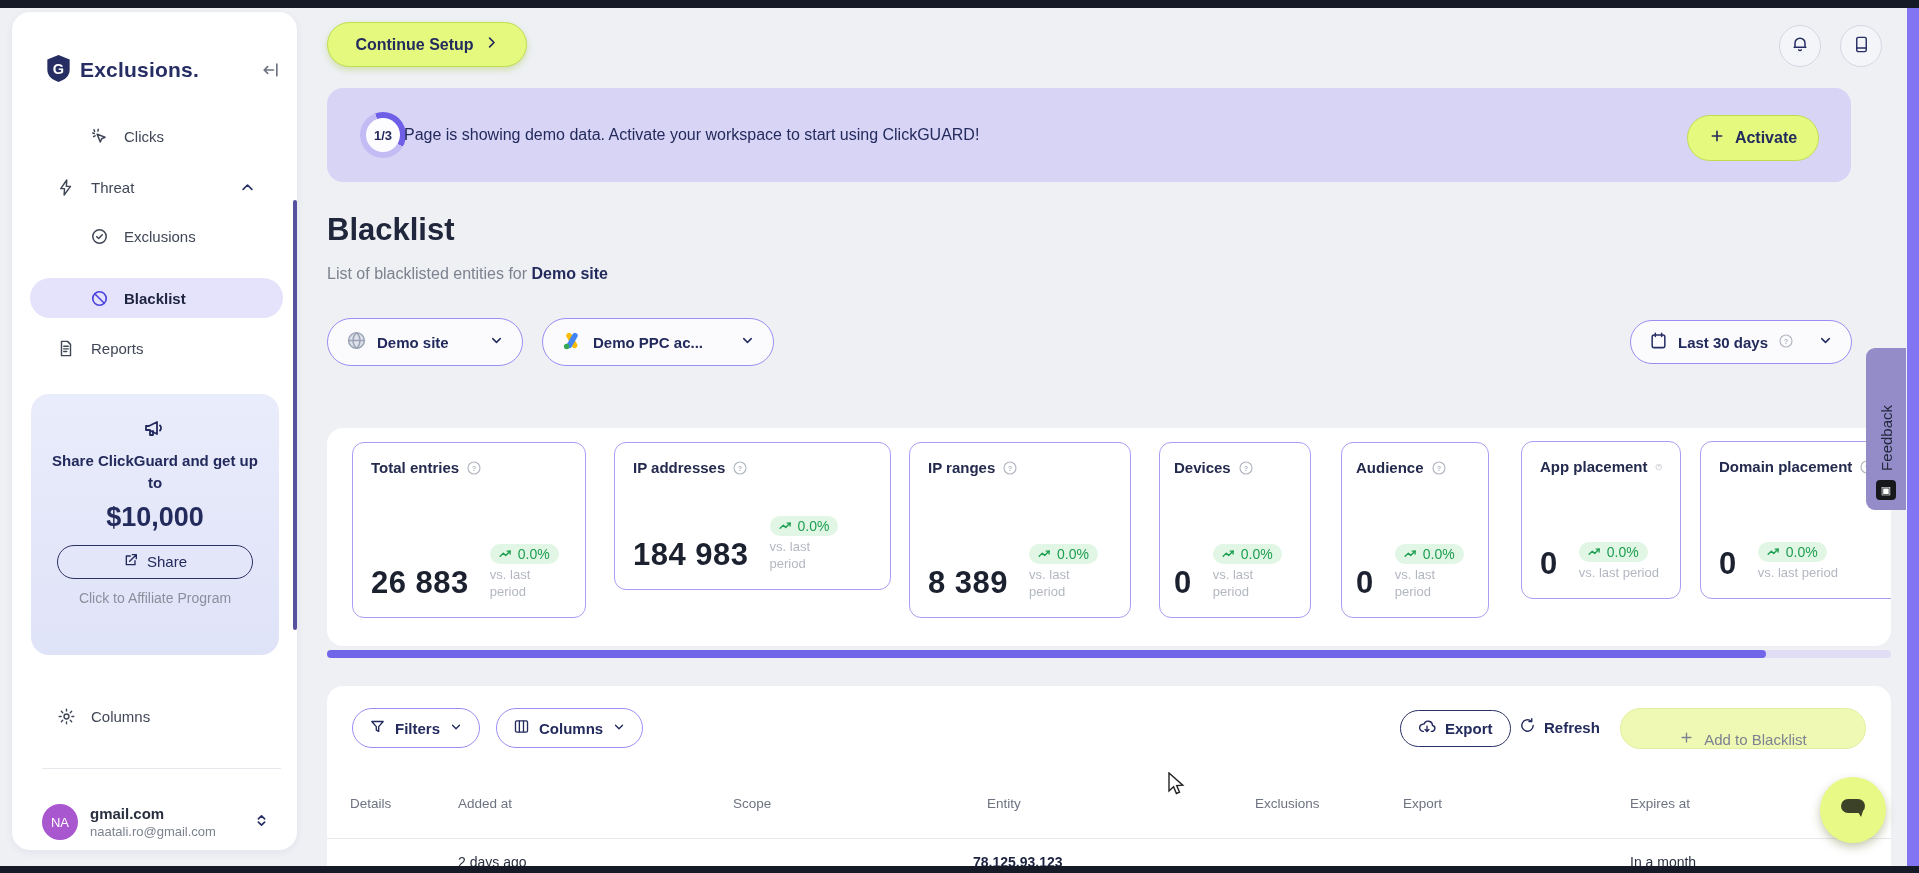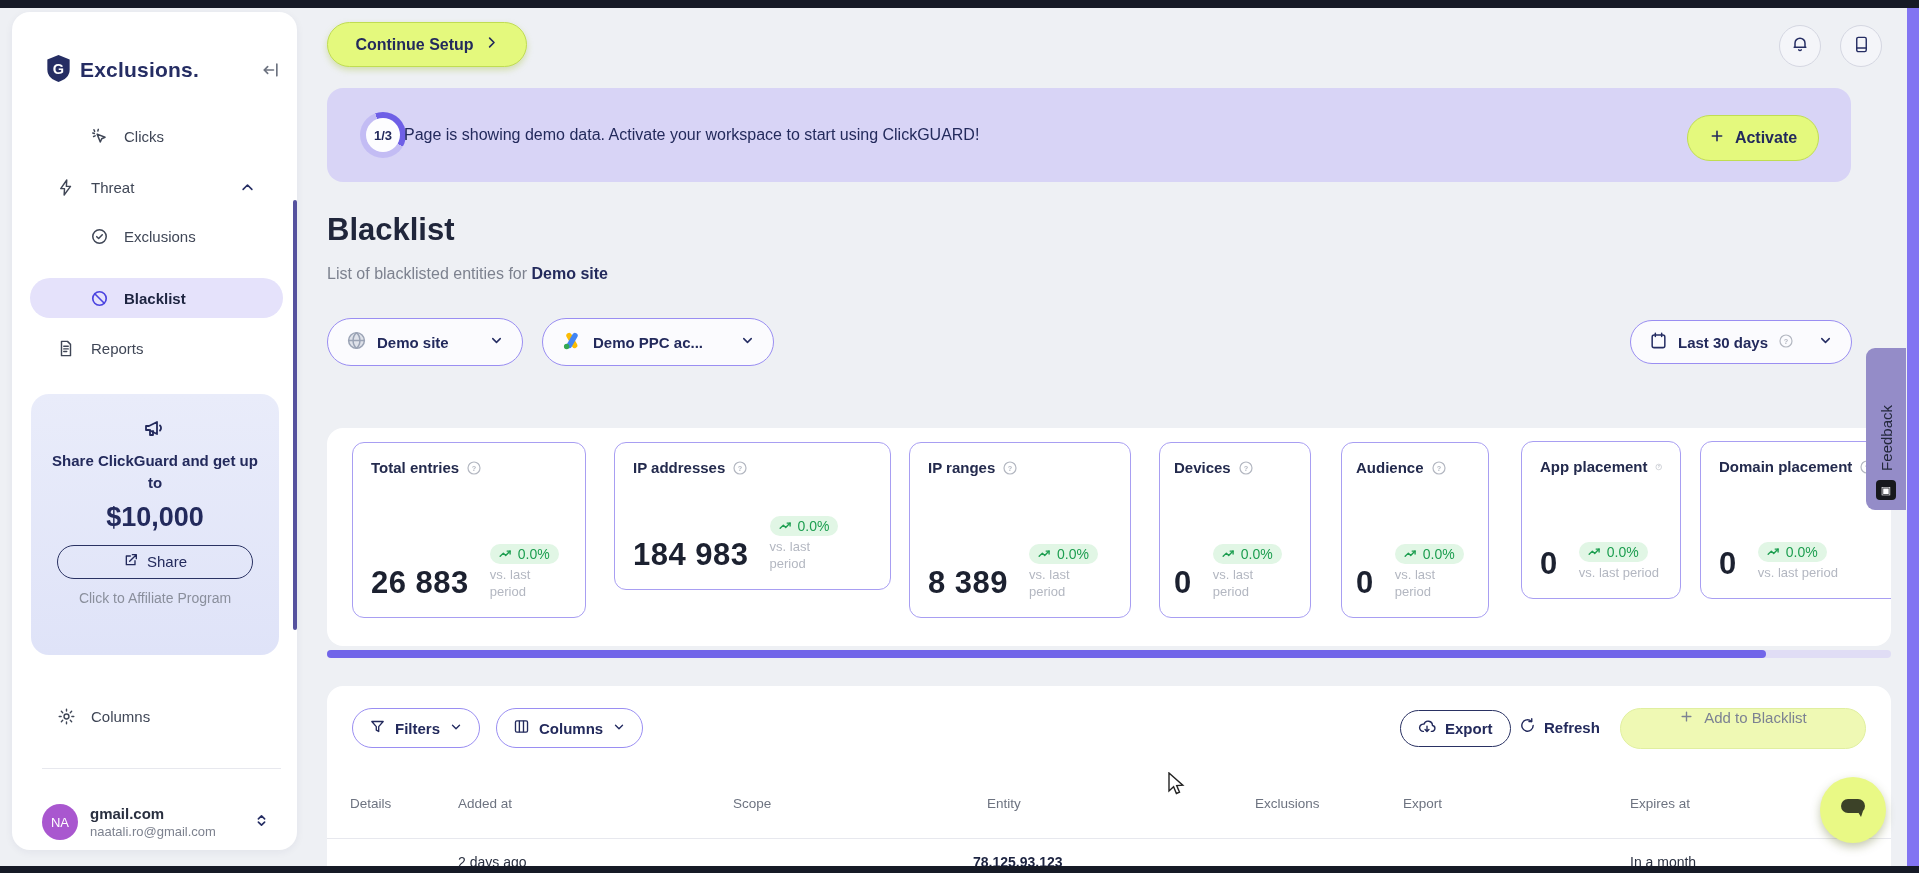--- a/index.html
+++ b/index.html
@@ -113,21 +113,21 @@
                   display:flex; align-items:center; gap:9px; padding:0 16px; font-size:15px; font-weight:bold;
                   color:#232a5c; cursor:pointer; }
   #filters-btn { position:absolute; left:25px; top:22px; }
   #columns-btn { position:absolute; left:169px; top:22px; }
   #export-btn { position:absolute; left:1073px; top:24px; height:37px; border:1.5px solid #2a3263; border-radius:19px;
                 background:#fff; display:flex; align-items:center; gap:9px; padding:0 17px; font-size:15px;
                 font-weight:bold; color:#232a5c; cursor:pointer; }
   #refresh-btn { position:absolute; left:1192px; top:31px; display:flex; align-items:center; gap:8px;
                  font-size:15px; font-weight:bold; color:#232a5c; cursor:pointer; }
   #add-blacklist-btn { position:absolute; left:1293px; top:22px; width:246px; height:41px; background:#eff9b4;
-                       border:1.5px solid #e0efa0; border-radius:21px; display:flex; align-items:flex-start;
+                       border:1.5px solid #e0efa0; border-radius:21px; display:flex; align-items:flex-end;
                        justify-content:center; gap:10px; font-size:15px; color:#7c8292; cursor:pointer; }
   .th { position:absolute; top:110px; font-size:13.5px; color:#6d7380; }
   #table-head-divider { position:absolute; left:0; right:0; top:152px; height:1px; background:#e7e8ee; }
   .td-partial { position:absolute; top:168px; font-size:14px; color:#2a3040; }
 
   
   #chat-bubble { position:absolute; left:1820px; top:777px; width:66px; height:66px; border-radius:50%;
                  background:#e9f985; box-shadow:0 4px 10px rgba(90,100,30,.35); display:flex; align-items:center;
                  justify-content:center; cursor:pointer; z-index:65; }
   #v-scrollbar { position:absolute; left:1907px; top:8px; width:12px; height:858px; background:#8274f2; z-index:59; }

